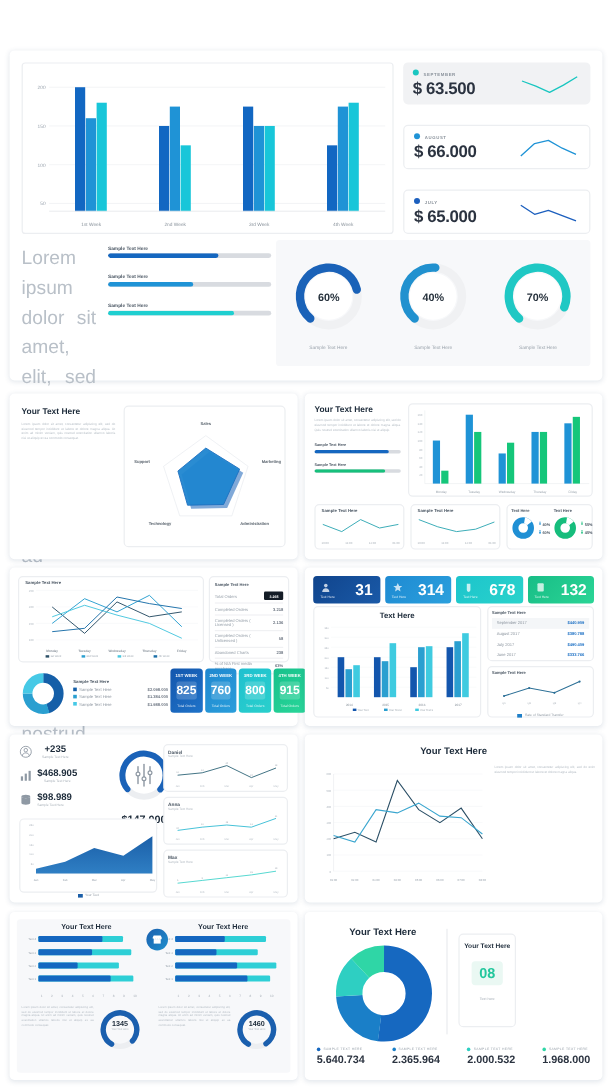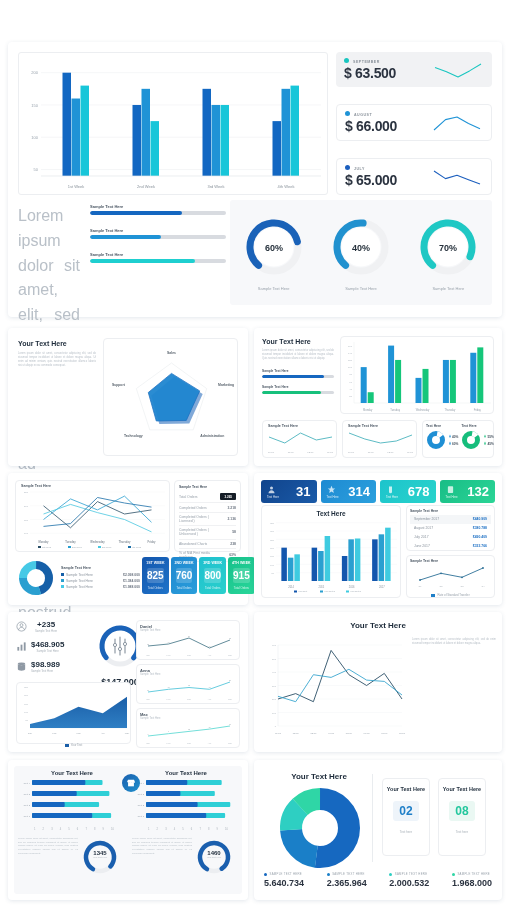--- a/index.html
+++ b/index.html
@@ -886,25 +886,20 @@
     <svg id="p9donut" width="100" height="88" style="position:absolute; left:16px; top:24px;">
         <circle cx="50" cy="44" r="29" fill="none" stroke="#1668c0" stroke-width="22" stroke-dasharray="94.75043443226815 182.212373908208" transform="rotate(-90 50 44)"></circle>
         <circle cx="50" cy="44" r="29" fill="none" stroke="#1a7fc8" stroke-width="22" stroke-dasharray="40.08672225980576 182.212373908208" transform="rotate(97.20000000000002 50 44)"></circle>
         <circle cx="50" cy="44" r="29" fill="none" stroke="#2ecfc2" stroke-width="22" stroke-dasharray="25.50973234714912 182.212373908208" transform="rotate(176.39999999999998 50 44)"></circle>
         <circle cx="50" cy="44" r="29" fill="none" stroke="#2fd6a6" stroke-width="22" stroke-dasharray="21.865484868984957 182.212373908208" transform="rotate(226.8 50 44)"></circle>
       </svg>
     <div style="position:absolute; left:118px; top:14px; width:1px; height:88px; background:#e9ecef;"></div>
     <div style="position:absolute; left:128px; top:18px; display:flex; gap:8px;">
       <div class="card" style="width:48px; height:78px; text-align:center; padding-top:7px;">
         <div style="font-size:5.5px; font-weight:bold; color:#1d2b3a; line-height:1.25;">Your Text Here</div>
-        <div style="margin:8px auto 0; width:26px; height:20px; background:#eef4fa; border-radius:3px; display:flex; align-items:center; justify-content:center; font-size:12px; font-weight:bold; color:#1f7fc8;">02</div>
-        <div style="font-size:3px; color:#a9b1b9; margin-top:9px;">Text here</div>
-      </div>
-      <div class="card" style="width:48px; height:78px; text-align:center; padding-top:7px;">
-        <div style="font-size:5.5px; font-weight:bold; color:#1d2b3a; line-height:1.25;">Your Text Here</div>
         <div style="margin:8px auto 0; width:26px; height:20px; background:#eaf8f3; border-radius:3px; display:flex; align-items:center; justify-content:center; font-size:12px; font-weight:bold; color:#23c79d;">08</div>
         <div style="font-size:3px; color:#a9b1b9; margin-top:9px;">Text here</div>
       </div>
     </div>
     <div style="position:absolute; left:10px; top:112px; width:228px; display:flex; justify-content:space-between;">
       <div class="bottom-stat">
         <div class="lbl">
             <i style="background: rgb(22, 104, 192);"></i>
             <span>SAMPLE TEXT HERE</span>
           </div>

